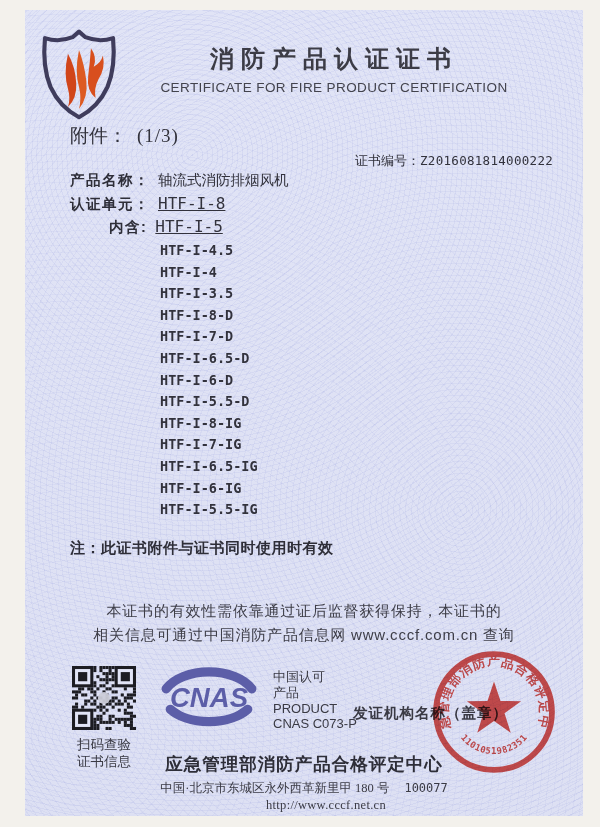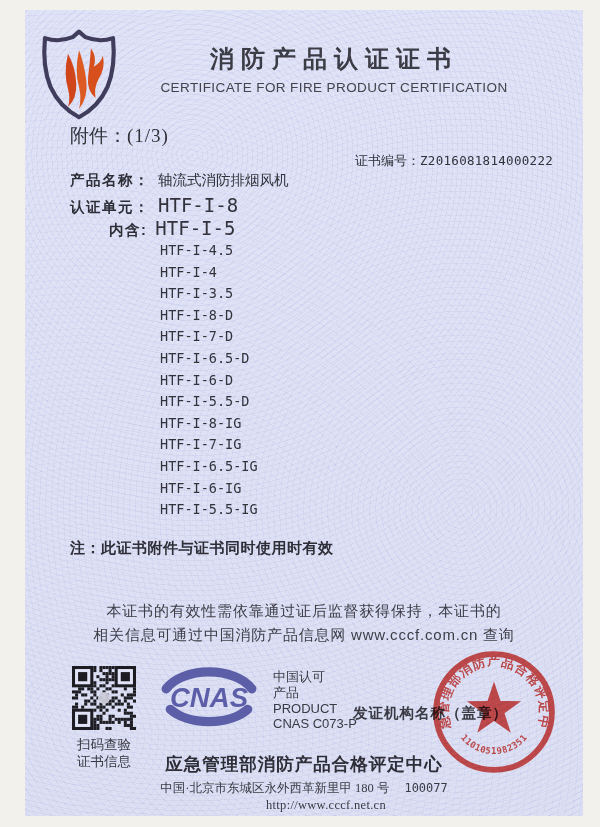--- a/index.html
+++ b/index.html
@@ -18,32 +18,32 @@
       linear-gradient(#e1e4f6,#dde0f3);
   }
   .abs{position:absolute;}
   
   .logo{left:8px;top:16px;width:92px;height:96px;}
   .title-cn{left:60px;right:0;top:33px;text-align:center;font-size:24px;font-weight:600;
     letter-spacing:7px;color:#3c3c46;font-family:"Liberation Serif",serif;}
   .title-en{left:60px;right:0;top:70px;text-align:center;font-size:13.5px;letter-spacing:0.4px;color:#43434d;}
   
   .attachment{left:45px;top:113px;font-size:19px;color:#32323c;font-family:"Liberation Serif",serif;}
-  .attachment .pg{letter-spacing:1px;}
+  .attachment .pg{margin-left:10px;letter-spacing:1px;}
   .certno{left:330px;top:142px;font-size:13px;color:#32323c;}
   .certno .val{font-family:"DejaVu Sans Mono",monospace;font-size:12.5px;letter-spacing:0.3px;}
   
   .frow{left:45px;font-size:14.5px;white-space:nowrap;}
   .frow .lbl{font-weight:700;letter-spacing:1.5px;color:#2e2e38;}
   .frow .val{margin-left:8px;color:#32323c;}
-  .frow .mono{font-family:"DejaVu Sans Mono",monospace;font-size:19px;}
+  .frow .mono{font-family:"DejaVu Sans Mono",monospace;font-size:16px;text-decoration:underline;}
   .row1{top:161px;} .row2{top:184px;} .row3{top:207px;left:84px;}
   
   .models{left:135px;top:230px;font-family:"DejaVu Sans Mono",monospace;font-size:13.5px;
-    color:#32323c;line-height:21.6px;}
+    color:#32323c;line-height:21.6px;font-weight:bold;}
   
   .note{left:45px;top:529px;font-size:15px;font-weight:700;letter-spacing:0.5px;color:#2e2e38;}
   
   .validity{left:0;right:0;top:589px;text-align:center;font-size:15px;line-height:23.5px;
     letter-spacing:0.8px;color:#3d3d47;}
   
   .qr{left:47px;top:656px;width:64px;height:64px;}
   .qr-caption{left:28px;top:727px;width:102px;text-align:center;font-size:13.5px;line-height:16.5px;color:#3a3a44;}
   .cnas-logo{left:133px;top:653px;width:102px;height:68px;}
   .cnas-text{left:248px;top:659px;font-size:13px;line-height:15.8px;color:#3a3a44;}

